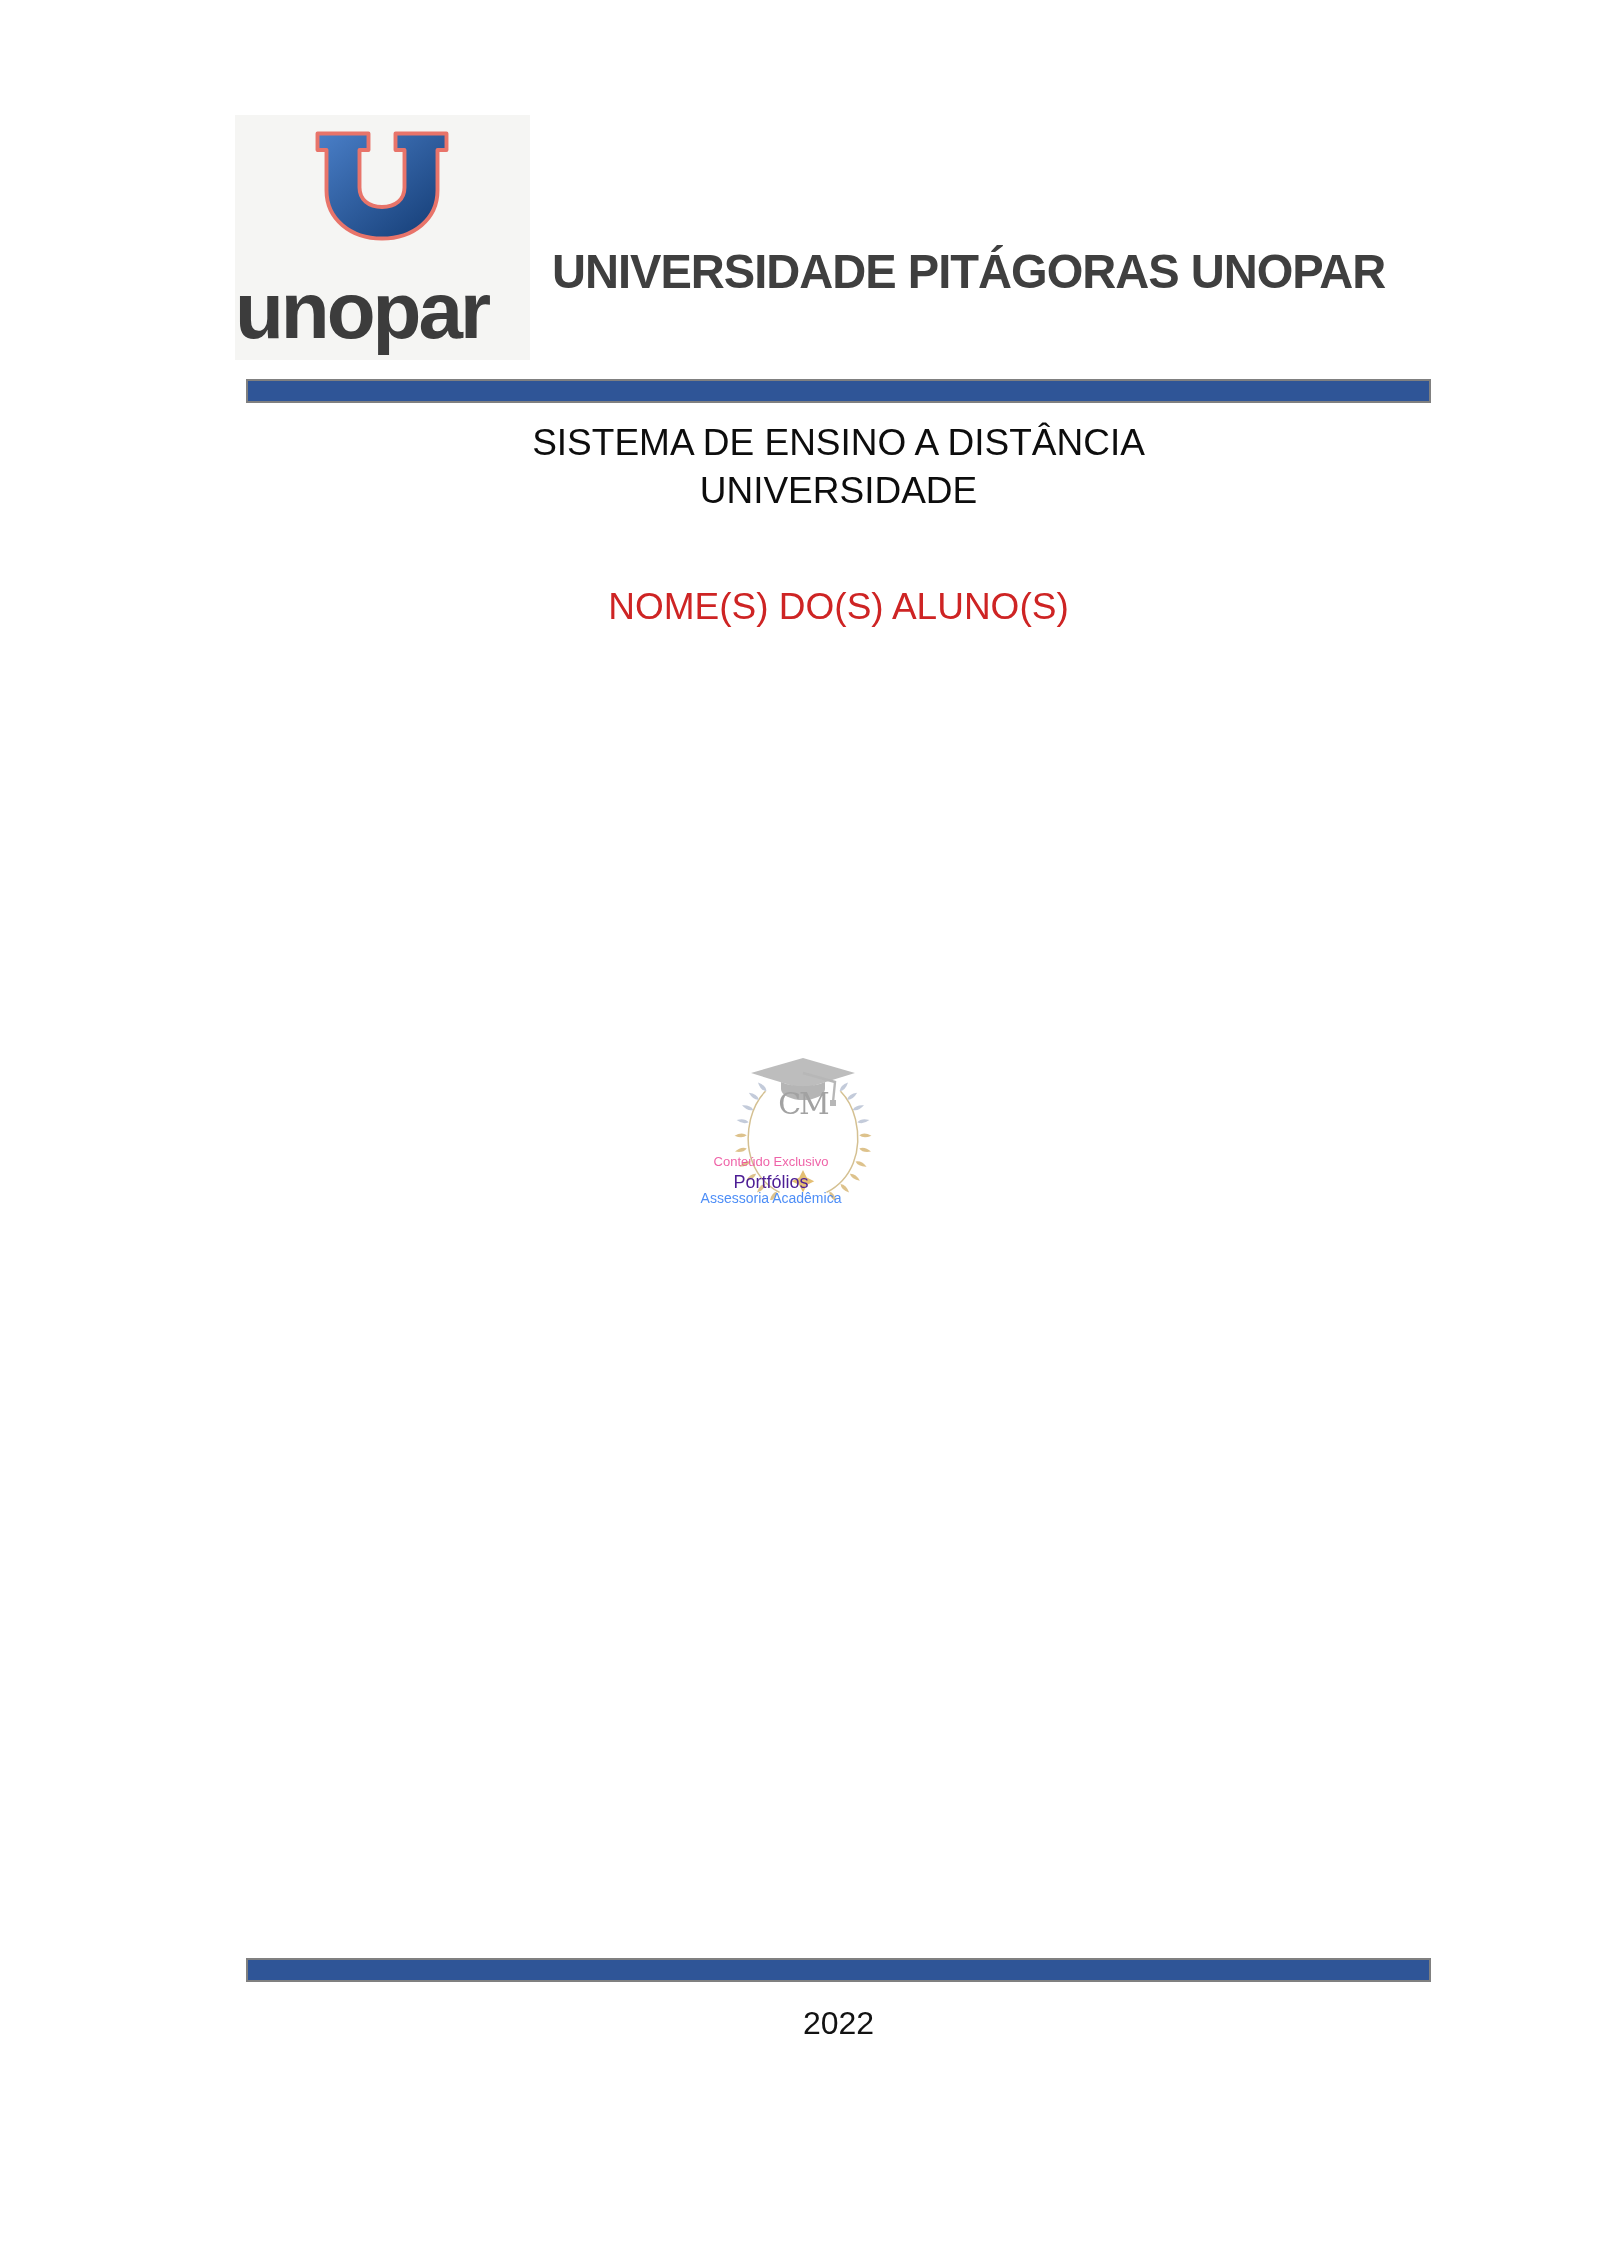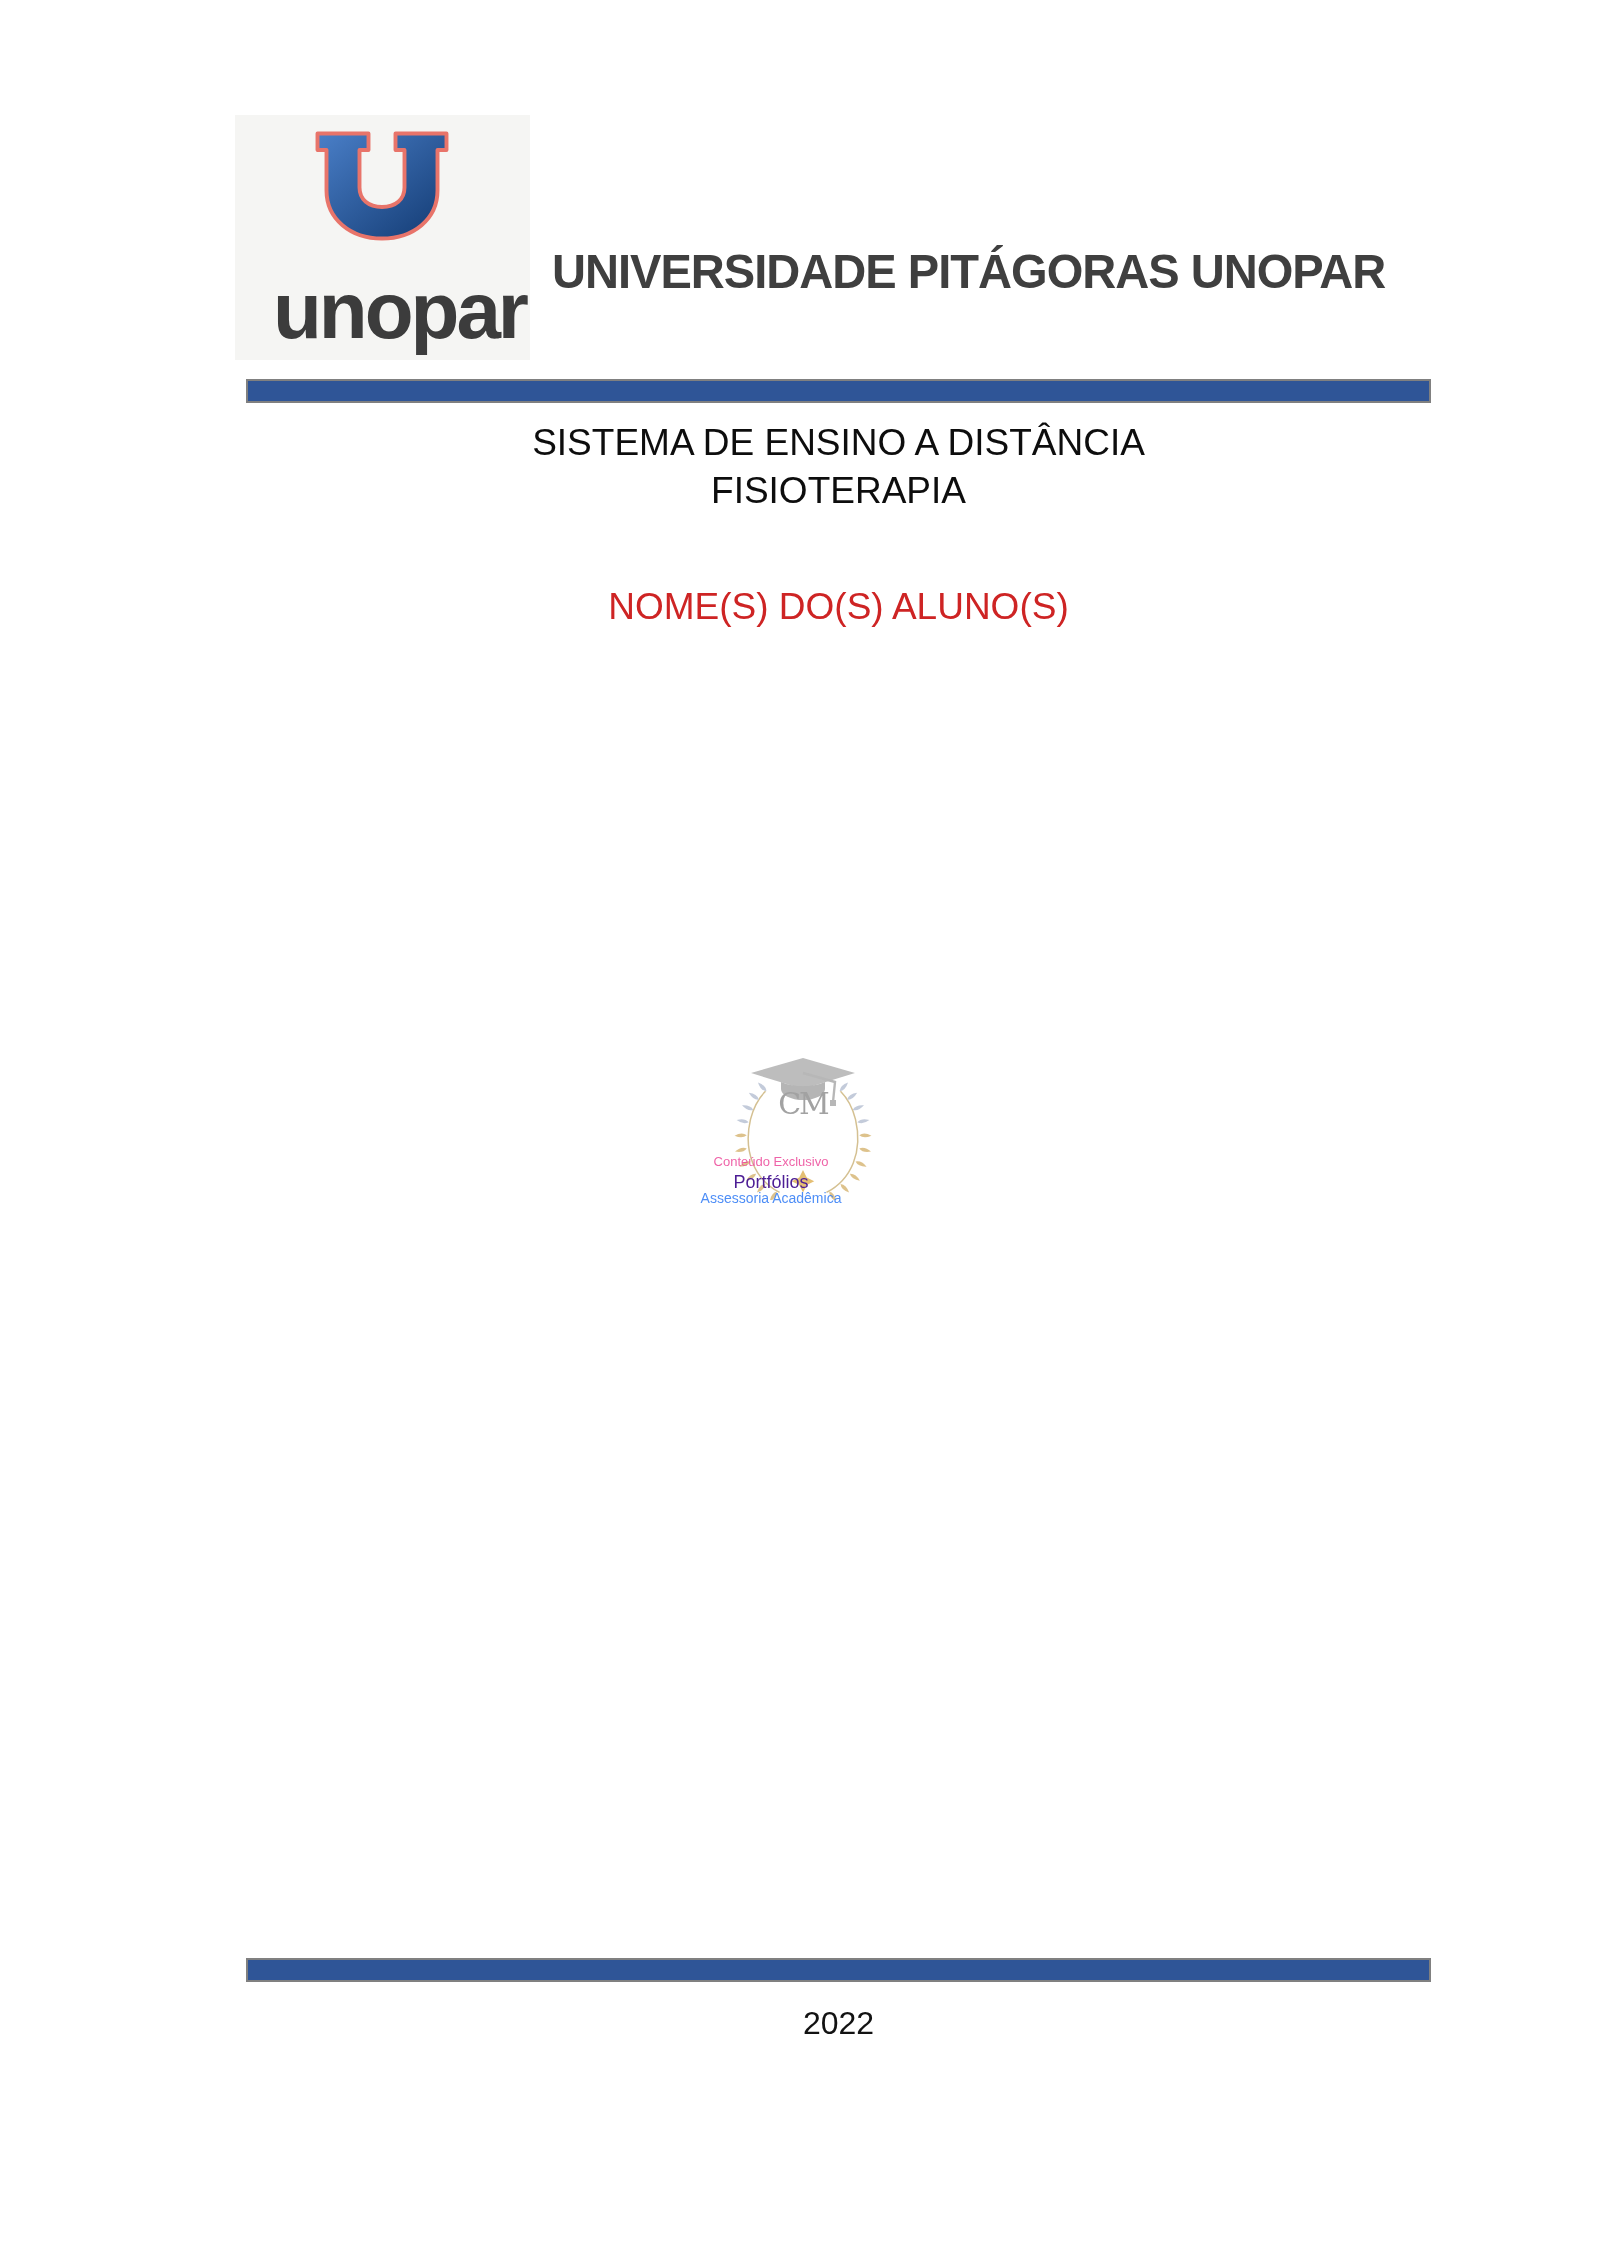--- a/index.html
+++ b/index.html
@@ -11,21 +11,21 @@
     overflow:hidden;
   }
   
   .logo-box{
     position:absolute;left:235px;top:115px;width:295px;height:245px;
     background:#f5f5f3;
   }
   .logo-u{position:absolute;left:72px;top:12px;width:150px;height:124px;}
   .logo-word{
     position:absolute;left:0;right:4px;top:150px;
-    text-align:right;
+    text-align:left;
     font-size:80px;font-weight:bold;letter-spacing:-3px;
     color:#3c3c3c;
   }
   .university-name{
     position:absolute;left:552px;top:244px;
     font-size:48px;font-weight:bold;letter-spacing:-1px;
     color:#3f3f3f;white-space:nowrap;
     transform:scaleX(.98);transform-origin:left;
   }
   
@@ -78,21 +78,21 @@
     </svg>
     <div class="logo-word">unopar</div>
   </div>
 
   <div class="university-name">UNIVERSIDADE PITÁGORAS UNOPAR</div>
 
   <div class="bar top"></div>
 
   <div class="center-col program">
     <div>SISTEMA DE ENSINO A DISTÂNCIA</div>
-    <div>FISIOTERAPIA</div>
+    <div>UNIVERSIDADE</div>
   </div>
 
   <div class="center-col student-name">NOME(S) DO(S) ALUNO(S)</div>
 
   <div class="watermark">
     <svg class="wm-cap" viewBox="0 0 120 50" xmlns="http://www.w3.org/2000/svg">
       <polygon points="60,2 112,17 60,33 8,17" fill="#b6b6b6"></polygon>
       <path d="M38,26 v7 a22,11 0 0 0 44,0 v-7 a60,60 0 0 1 -44,0 z" fill="#adadad"></path>
       <polyline points="60,17 92,26 90,46" fill="none" stroke="#b0b0b0" stroke-width="2.4"></polyline>
       <rect x="87" y="44" width="6" height="6" fill="#b0b0b0"></rect>

